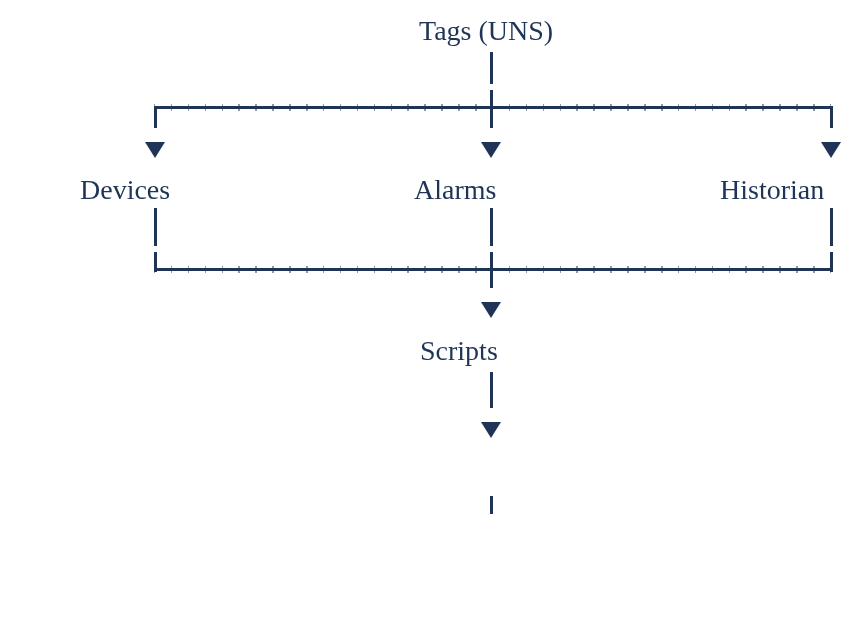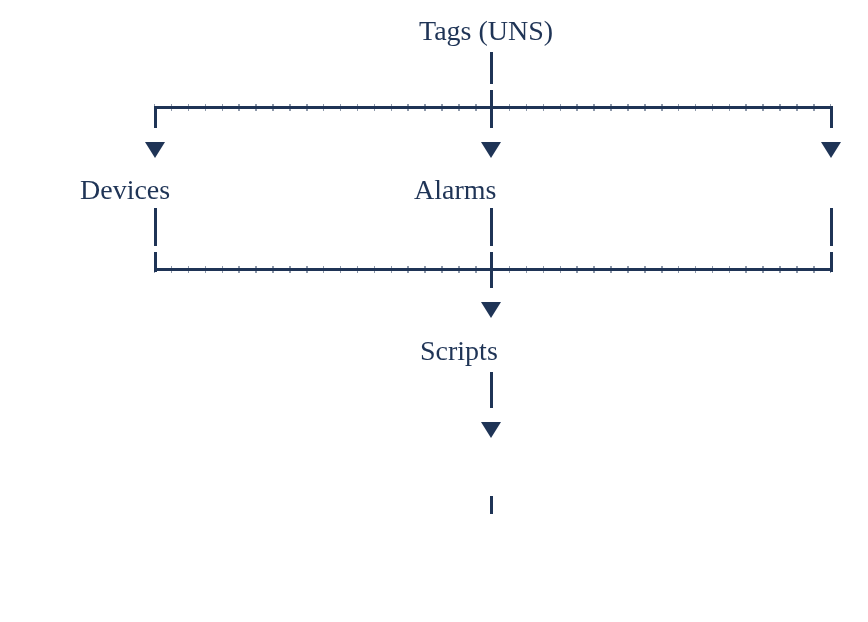--- a/index.html
+++ b/index.html
@@ -50,20 +50,21 @@
   }
 </style>
 </head>
 <body>
 
 <div class="stage">
 
   <div class="label" style="left:371px;top:17px;">Tags (UNS)</div>
   <div class="label" style="left:366px;top:176px;">Alarms</div>
   <div class="label" style="left:32px;top:176px;">Devices</div>
+  <div class="label" style="left:672px;top:176px;">Historian</div>
   <div class="label" style="left:372px;top:337px;text-align:center;">Scripts</div>
 
   <div class="vseg" style="left:442px;top:52px;height:32px;"></div>
   <div class="vseg" style="left:442px;top:90px;height:38px;"></div>
   <div class="vseg" style="left:106px;top:108px;height:20px;"></div>
   <div class="vseg" style="left:782px;top:108px;height:20px;"></div>
   <div class="vseg" style="left:106px;top:208px;height:38px;"></div>
   <div class="vseg" style="left:106px;top:252px;height:20px;"></div>
   <div class="vseg" style="left:442px;top:208px;height:38px;"></div>
   <div class="vseg" style="left:442px;top:252px;height:36px;"></div>

